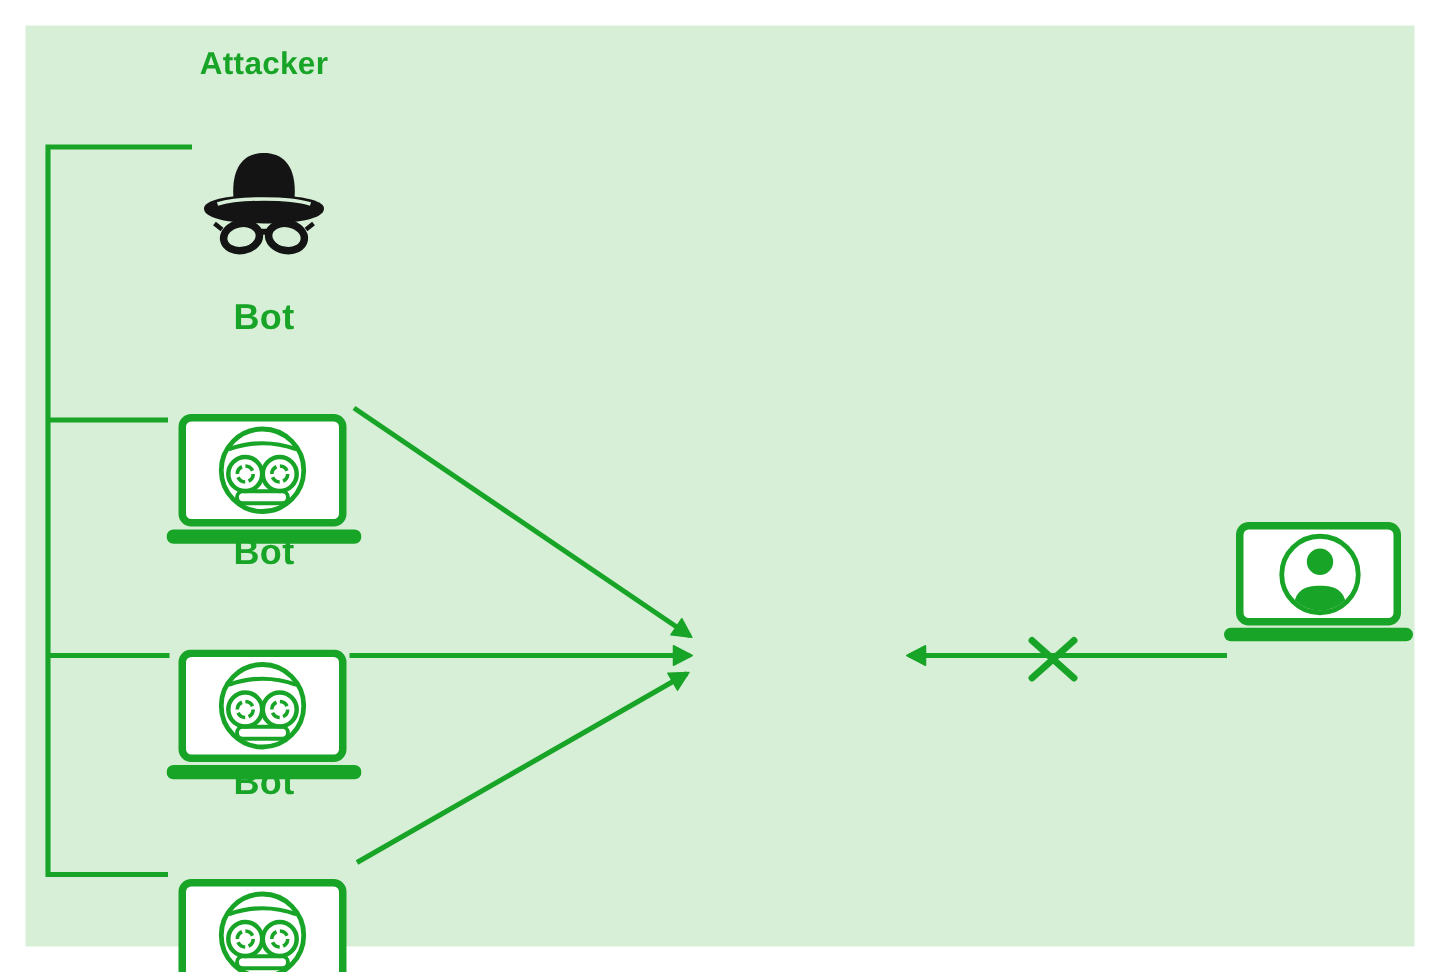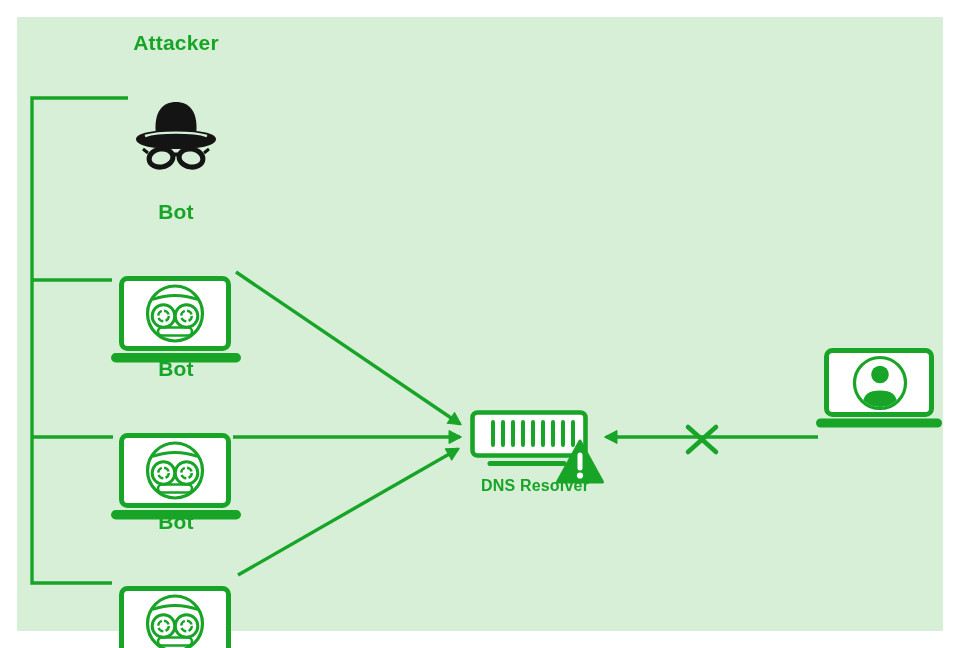--- a/index.html
+++ b/index.html
@@ -10,21 +10,21 @@
     --white:#ffffff;
   }
   html,body{margin:0;padding:0;}
   body{font-family:"Liberation Sans",sans-serif;background:var(--background);}
   .frame{position:relative;width:960px;height:648px;background:var(--background);overflow:hidden;}
   .panel{position:absolute;left:17px;top:17px;right:17px;bottom:17px;background:var(--panel);}
   .overlay{position:absolute;left:0;top:0;width:960px;height:648px;color:var(--green);}
   .node{position:absolute;display:flex;flex-direction:column;align-items:center;gap:43px;}
   .label{color:var(--green);font-weight:bold;text-align:center;letter-spacing:.2px;}
   .label.lg{font-size:21px;line-height:26px;}
-  .label.md{font-size:21px;line-height:24px;}
+  .label.md{font-size:24px;line-height:24px;}
   .label.sm{font-size:16px;line-height:18px;}
   .icon{color:var(--green);display:block;}
   .stroke{stroke:currentColor;fill:none;}
   .screen{fill:var(--white);stroke:currentColor;}
   .fillg{fill:currentColor;}
   .ink{fill:var(--black);}
   .ink-stroke{stroke:var(--black);fill:none;}
   .hatband{stroke:var(--panel);fill:none;}
   .wht{fill:var(--white);}
   .wht-stroke{stroke:var(--white);fill:none;}
@@ -127,35 +127,20 @@
         <path d="M41.5,23.5 Q64,15.5 86.5,23.5" stroke-width="2.8"></path>
         <circle cx="52.5" cy="40" r="11.3" stroke-width="3"></circle>
         <circle cx="75.5" cy="40" r="11.3" stroke-width="3"></circle>
         <circle cx="52.5" cy="40" r="5.3" stroke-width="2.4" stroke-dasharray="6 2.3"></circle>
         <circle cx="75.5" cy="40" r="5.3" stroke-width="2.4" stroke-dasharray="6 2.3"></circle>
         <rect x="47" y="51.5" width="34" height="8" rx="4" stroke-width="2.6"></rect>
       </g>
     </svg>
   </div>
 
-  <div class="node dns-node">
-    <svg class="icon" width="140" height="80" viewBox="0 0 140 80">
-      <rect class="screen" x="7.5" y="5.5" width="113" height="43" rx="5" stroke-width="4.6"></rect>
-      <g class="stroke" stroke-width="4" stroke-linecap="round">
-        <path d="M28,15 V38 M38,15 V38 M48,15 V38 M58,15 V38 M68,15 V38 M78,15 V38 M88,15 V38 M98,15 V38 M108,15 V38"></path>
-      </g>
-      <path class="stroke" stroke-width="5" stroke-linecap="round" d="M25,56.5 H99"></path>
-      <g>
-        <path class="fillg" d="M115,34 L137.5,75 L92.5,75 Z" stroke="currentColor" stroke-width="3" stroke-linejoin="round"></path>
-        <path class="wht-stroke" stroke-width="5" stroke-linecap="round" d="M115,48 V61"></path>
-        <circle class="wht" cx="115" cy="68.5" r="3.1"></circle>
-      </g>
-    </svg>
-    <div class="label sm">DNS Resolver</div>
-  </div>
 
   <div class="node user-node">
     <svg class="icon" width="130" height="82" viewBox="0 0 130 82">
       <rect class="screen" x="12.5" y="2.5" width="105" height="64" rx="6" stroke-width="5"></rect>
       <rect class="fillg" x="2" y="70.5" width="126" height="9" rx="4.5"></rect>
       <g>
         <circle class="stroke" cx="66" cy="35" r="25.5" stroke-width="3.2"></circle>
         <clipPath id="uclip">
             <circle cx="66" cy="35" r="24"></circle>
           </clipPath>

